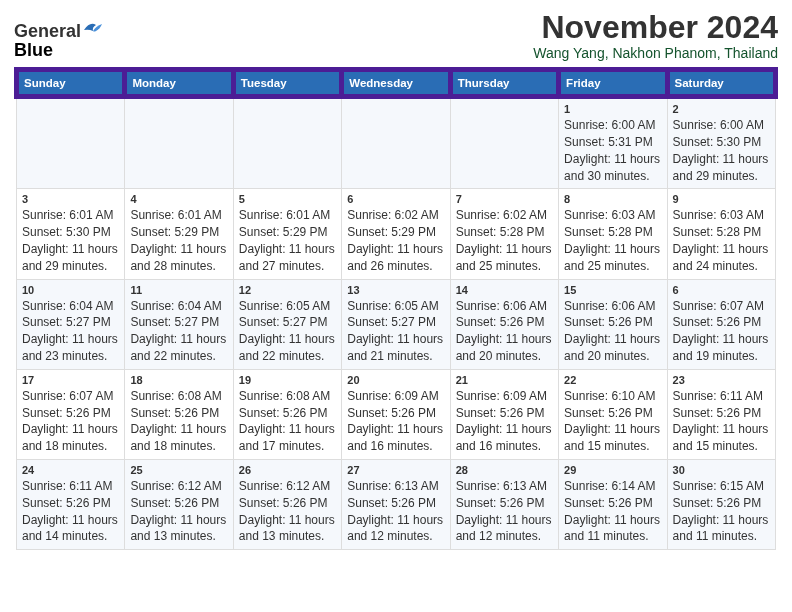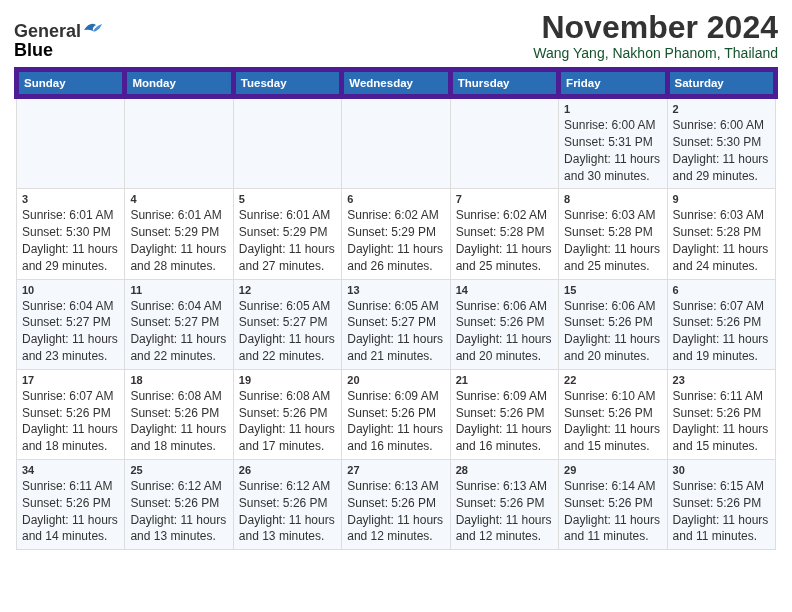--- a/index.html
+++ b/index.html
@@ -221,21 +221,21 @@
             <span class="day-num">22</span>
             <div class="day-info">Sunrise: 6:10 AM<br>Sunset: 5:26 PM<br>Daylight: 11 hours and 15 minutes.</div>
           </td>
           <td>
             <span class="day-num">23</span>
             <div class="day-info">Sunrise: 6:11 AM<br>Sunset: 5:26 PM<br>Daylight: 11 hours and 15 minutes.</div>
           </td>
         </tr>
         <tr>
           <td>
-            <span class="day-num">34</span>
+            <span class="day-num">24</span>
             <div class="day-info">Sunrise: 6:11 AM<br>Sunset: 5:26 PM<br>Daylight: 11 hours and 14 minutes.</div>
           </td>
           <td>
             <span class="day-num">25</span>
             <div class="day-info">Sunrise: 6:12 AM<br>Sunset: 5:26 PM<br>Daylight: 11 hours and 13 minutes.</div>
           </td>
           <td>
             <span class="day-num">26</span>
             <div class="day-info">Sunrise: 6:12 AM<br>Sunset: 5:26 PM<br>Daylight: 11 hours and 13 minutes.</div>
           </td>

